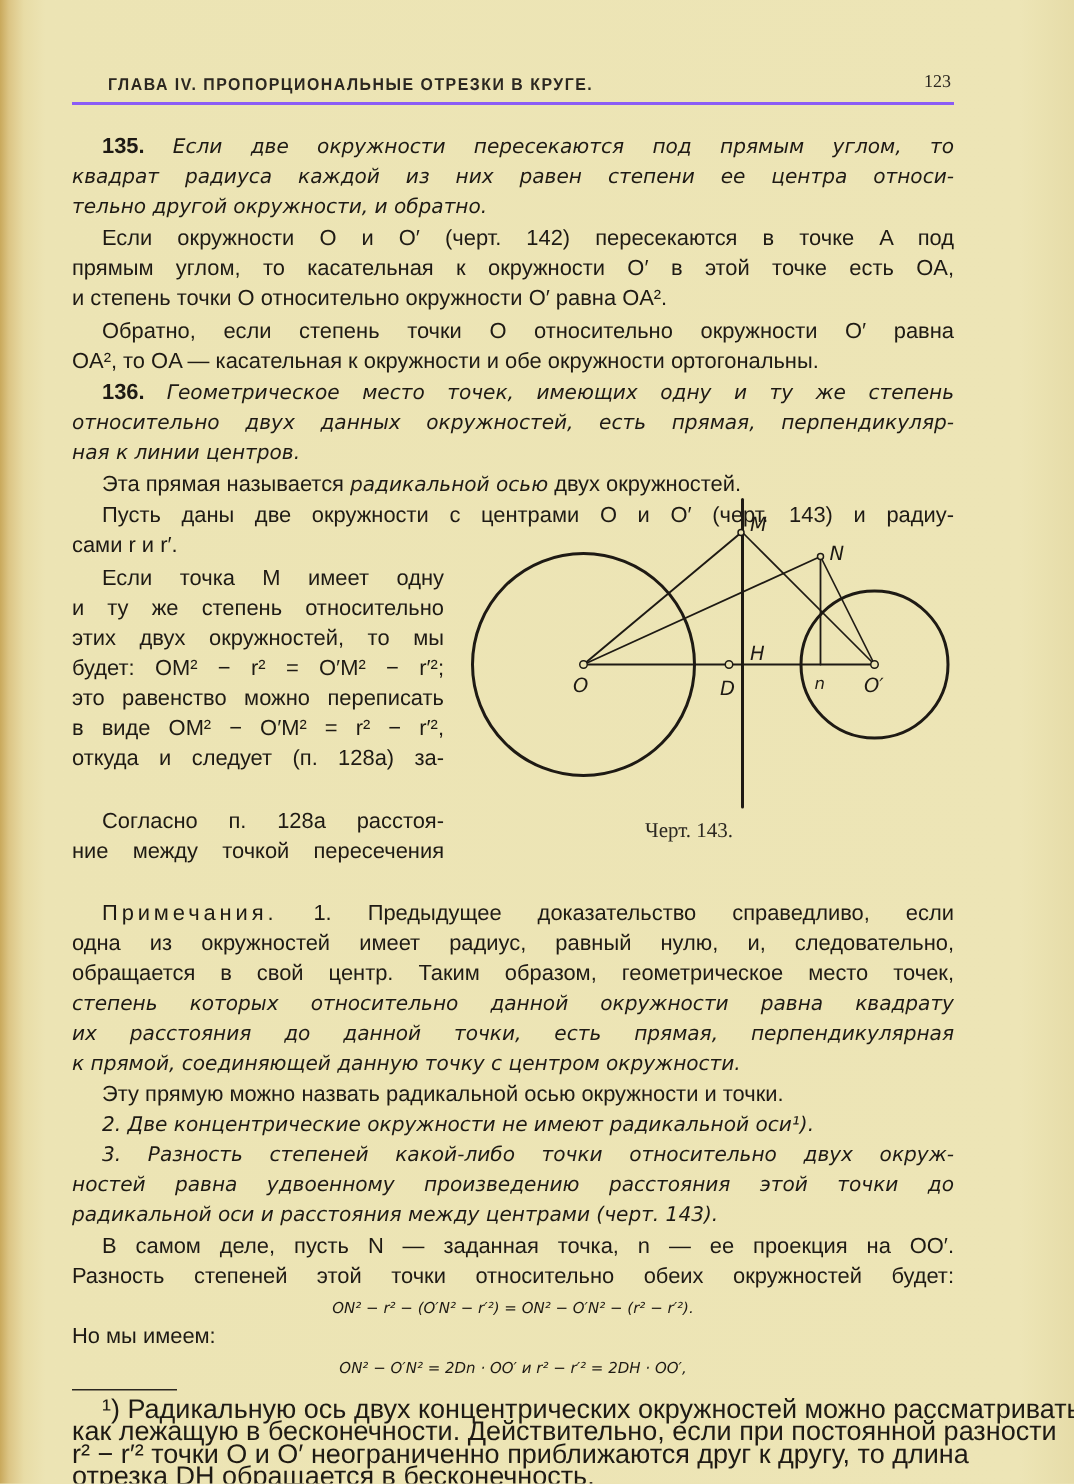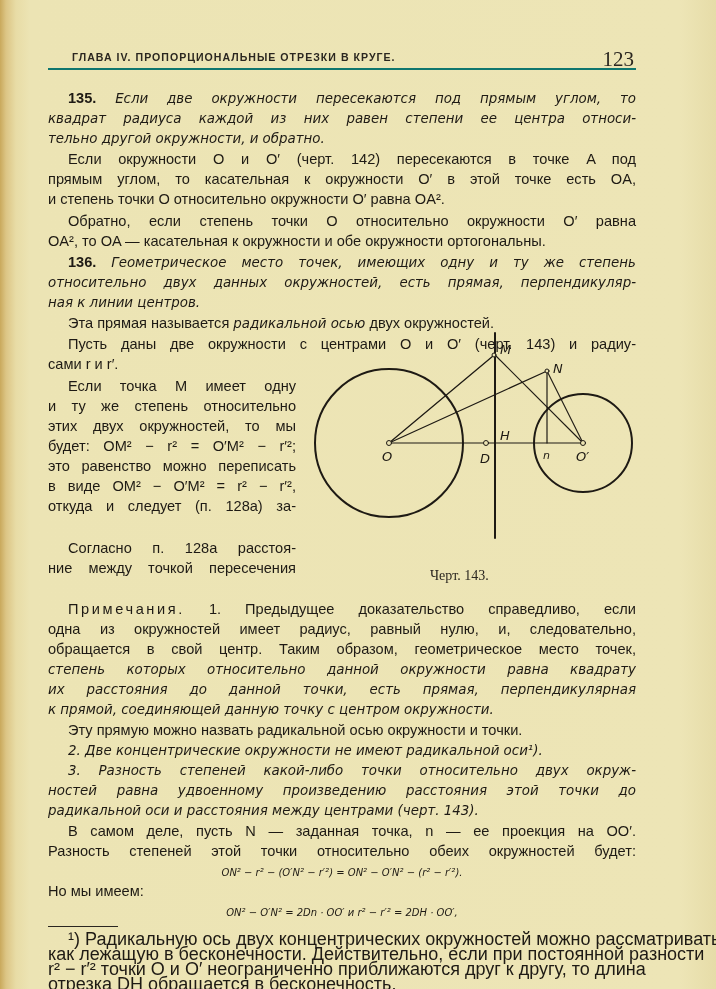--- a/index.html
+++ b/index.html
@@ -6,50 +6,50 @@
   body {
     width: 716px; height: 989px; overflow: hidden; position: relative;
     background: #ece4b4;
     background-image: linear-gradient(90deg, #c9a95c 0px, #dcc585 6px, #e8dca6 16px, #ece4b4 30px, #ede5b6 680px, #e6dca8 716px);
     font-family: "Liberation Sans", sans-serif;
     color: #1e1a14;
   }
   .page { position: absolute; left: 0; top: 0; width: 716px; height: 989px; }
   .header {
     position: absolute; left: 48px; top: 48px; width: 588px; height: 20px;
-    border-bottom: 2px solid #0f766e;
+    border-bottom: 2px solid #8b5cf6;
   }
   .header .running {
     position: absolute; left: 24px; top: 3px;
     font-family: "Liberation Sans", sans-serif; font-size: 11.5px; letter-spacing: 1.1px;
     font-weight: bold; color: #2b2720; transform: scaleX(0.92); transform-origin: left;
   }
   .header .pagenum {
-    position: absolute; right: 2px; top: -1px; font-size: 21px; color: #2b2720;
+    position: absolute; right: 2px; top: -1px; font-size: 12px; color: #2b2720;
     font-family: "Liberation Serif", serif;
   }
   .line {
     position: absolute; left: 48px; width: 588px; font-size: 14.6px; line-height: 20px;
     white-space: nowrap; text-align: justify; text-align-last: justify;
     font-family: "Liberation Sans Narrow", "Liberation Sans", sans-serif;
     transform-origin: left center;
   }
   .line.last { text-align-last: left; }
   .line.indent { padding-left: 20px; width: 568px; }
   .line.center { text-align: center; text-align-last: center; }
   .narrow { left: 48px; width: 248px; }
   .narrow.indent { width: 228px; }
   i, .it { font-style: italic; font-family: "DejaVu Sans", sans-serif; font-size: 13.4px; }
   .m { font-style: italic; font-family: "DejaVu Sans", sans-serif; font-size: 10px; }
   .b { font-weight: bold; }
   .sp { letter-spacing: 2.6px; }
   .fig { position: absolute; left: 300px; top: 325px; width: 400px; height: 260px; }
   .caption {
     position: absolute; left: 430px; top: 547px; font-family: "Liberation Serif", serif;
-    font-size: 14px; color: #2b2720; margin-top: 21px;
+    font-size: 14px; color: #2b2720;
   }
   .footrule { position: absolute; left: 48px; top: 885px; width: 70px; border-top: 1px solid #2a2620; }
   .fn { position: absolute; left: 48px; width: 588px; font-size: 18px; line-height: 15px;
         white-space: nowrap; text-align: justify; text-align-last: justify; }
   .fn.last { text-align-last: left; }
   .fn.indent { padding-left: 20px; width: 568px; }
 </style>
 </head>
 <body>
 

